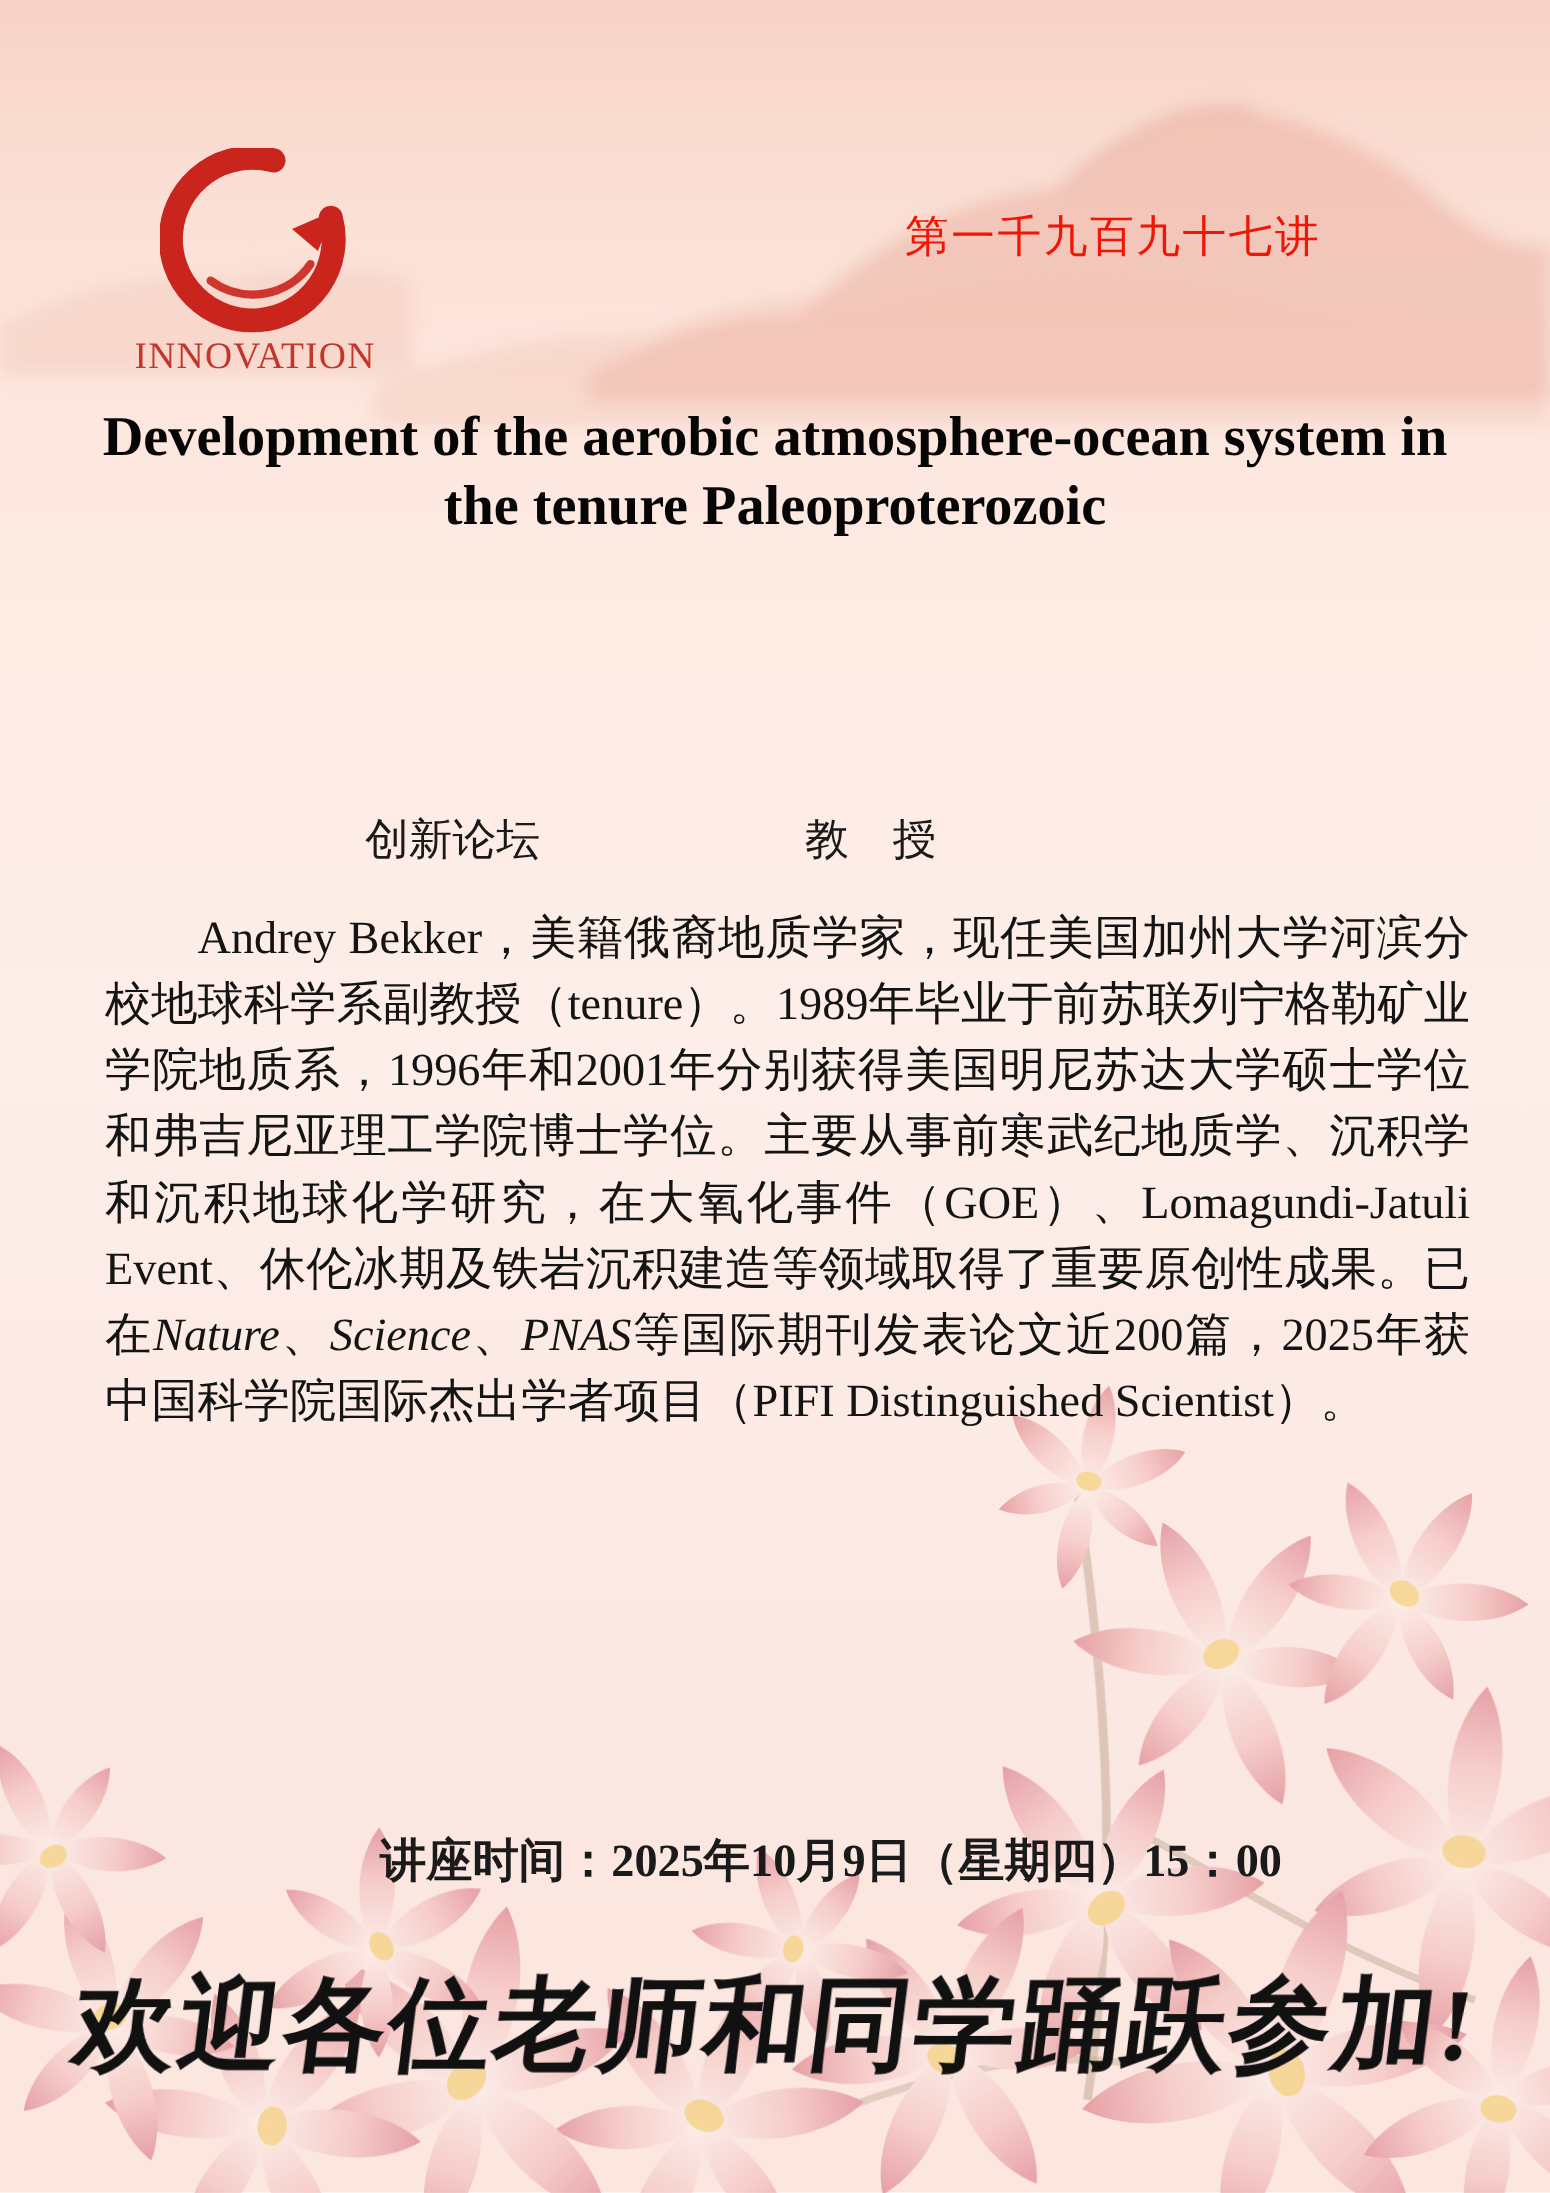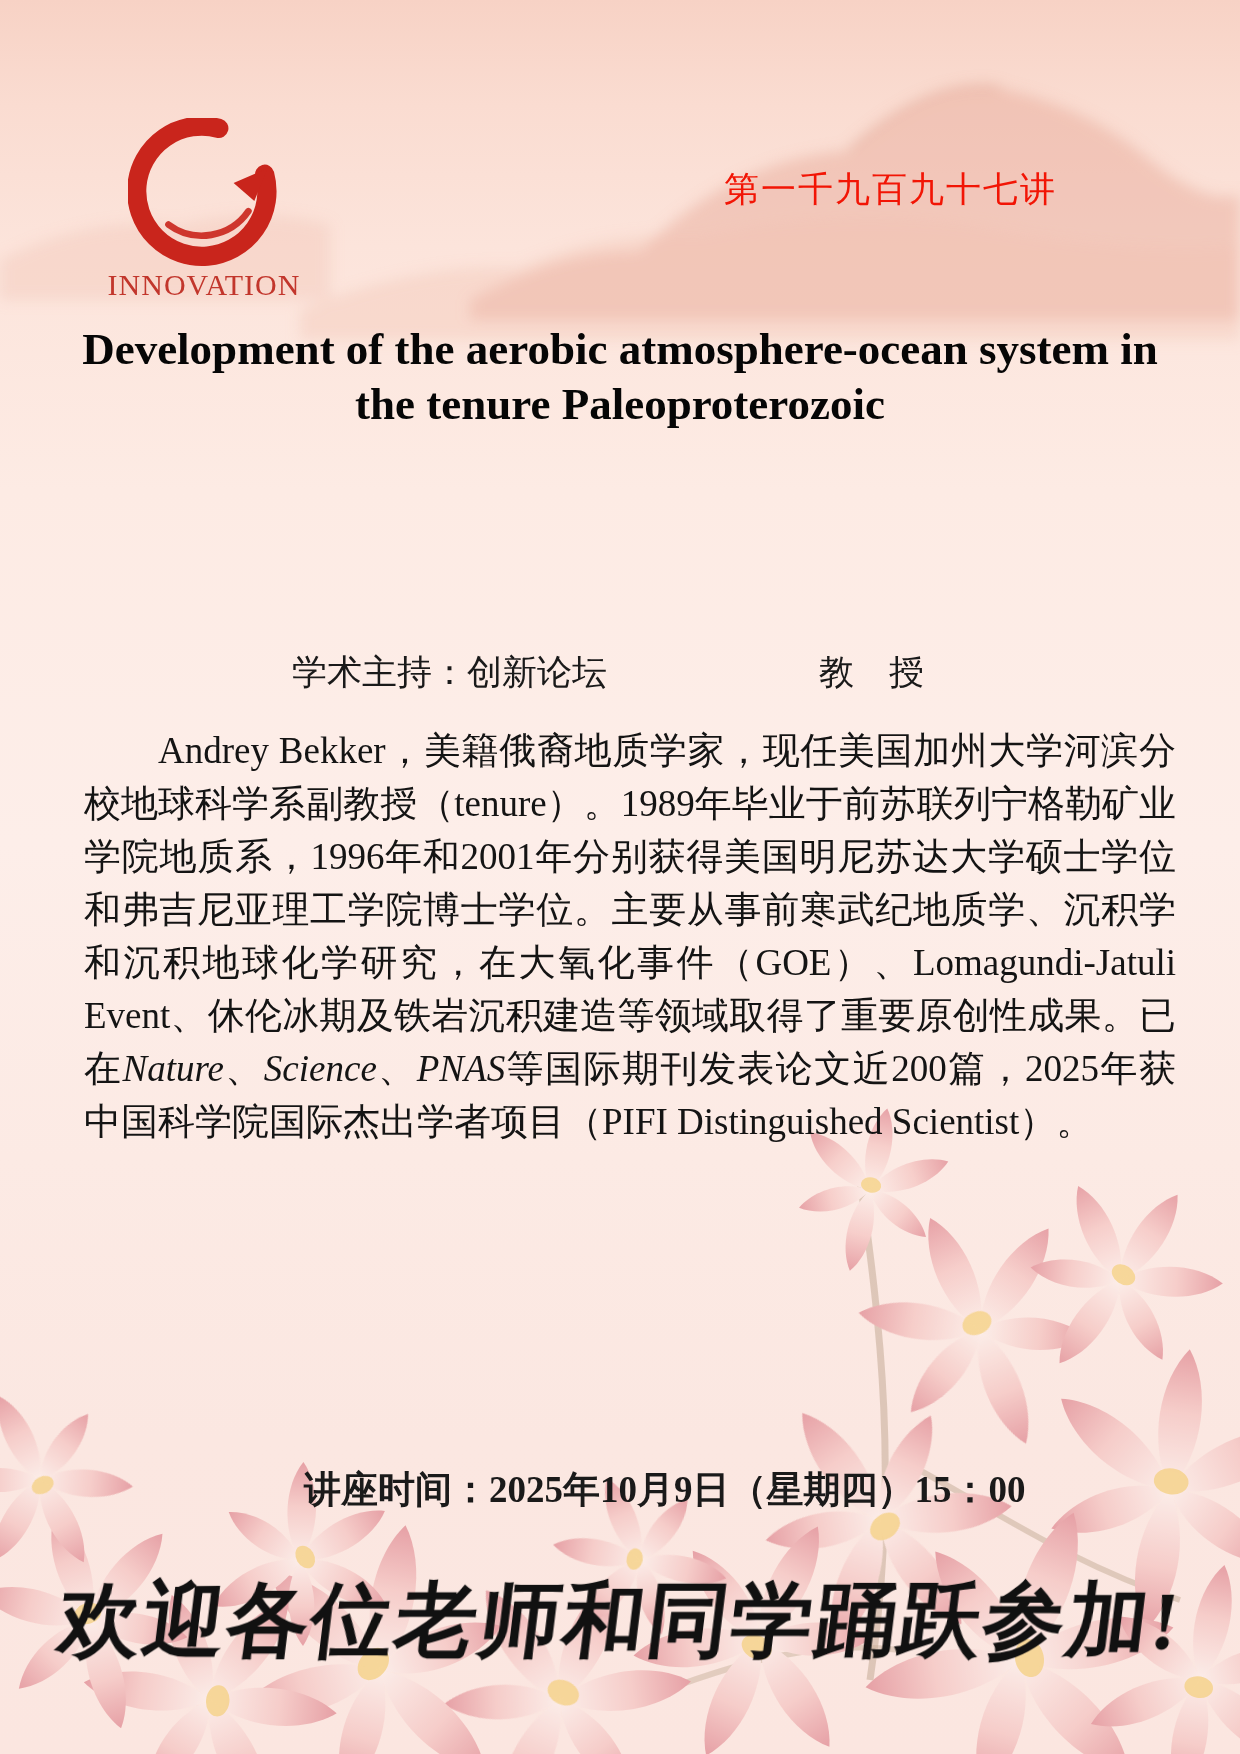--- a/index.html
+++ b/index.html
@@ -152,21 +152,20 @@
         </svg>
         <div class="logo-text">INNOVATION</div>
       </div>
       <div class="lecture-no">第一千九百九十七讲</div>
     </div>
 
     <div class="en-title">Development of the aerobic atmosphere-ocean system in the tenure Paleoproterozoic</div>
 
     <div class="speakers">
       <div class="speaker-row">
-        <span>学术主持：</span>
         <span class="speaker-name">创新论坛</span>
         <span>教　授</span>
       </div>
     </div>
 
     <div class="bio">
       <p><span>Andrey Bekker，美籍俄裔地质学家，现任美国加州大学河滨分校地球科学系副教授（tenure）。1989年毕业于前苏联列宁格勒矿业学院地质系，1996年和2001年分别获得美国明尼苏达大学硕士学位和弗吉尼亚理工学院博士学位。主要从事前寒武纪地质学、沉积学和沉积地球化学研究，在大氧化事件（GOE）、Lomagundi-Jatuli Event、休伦冰期及铁岩沉积建造等领域取得了重要原创性成果。已在</span><span class="jrn">Nature</span><span>、</span><span class="jrn">Science</span><span>、</span><span class="jrn">PNAS</span><span>等国际期刊发表论文近200篇，2025年获中国科学院国际杰出学者项目（PIFI Distinguished Scientist）。</span></p>
     </div>
 
     <div class="details">

